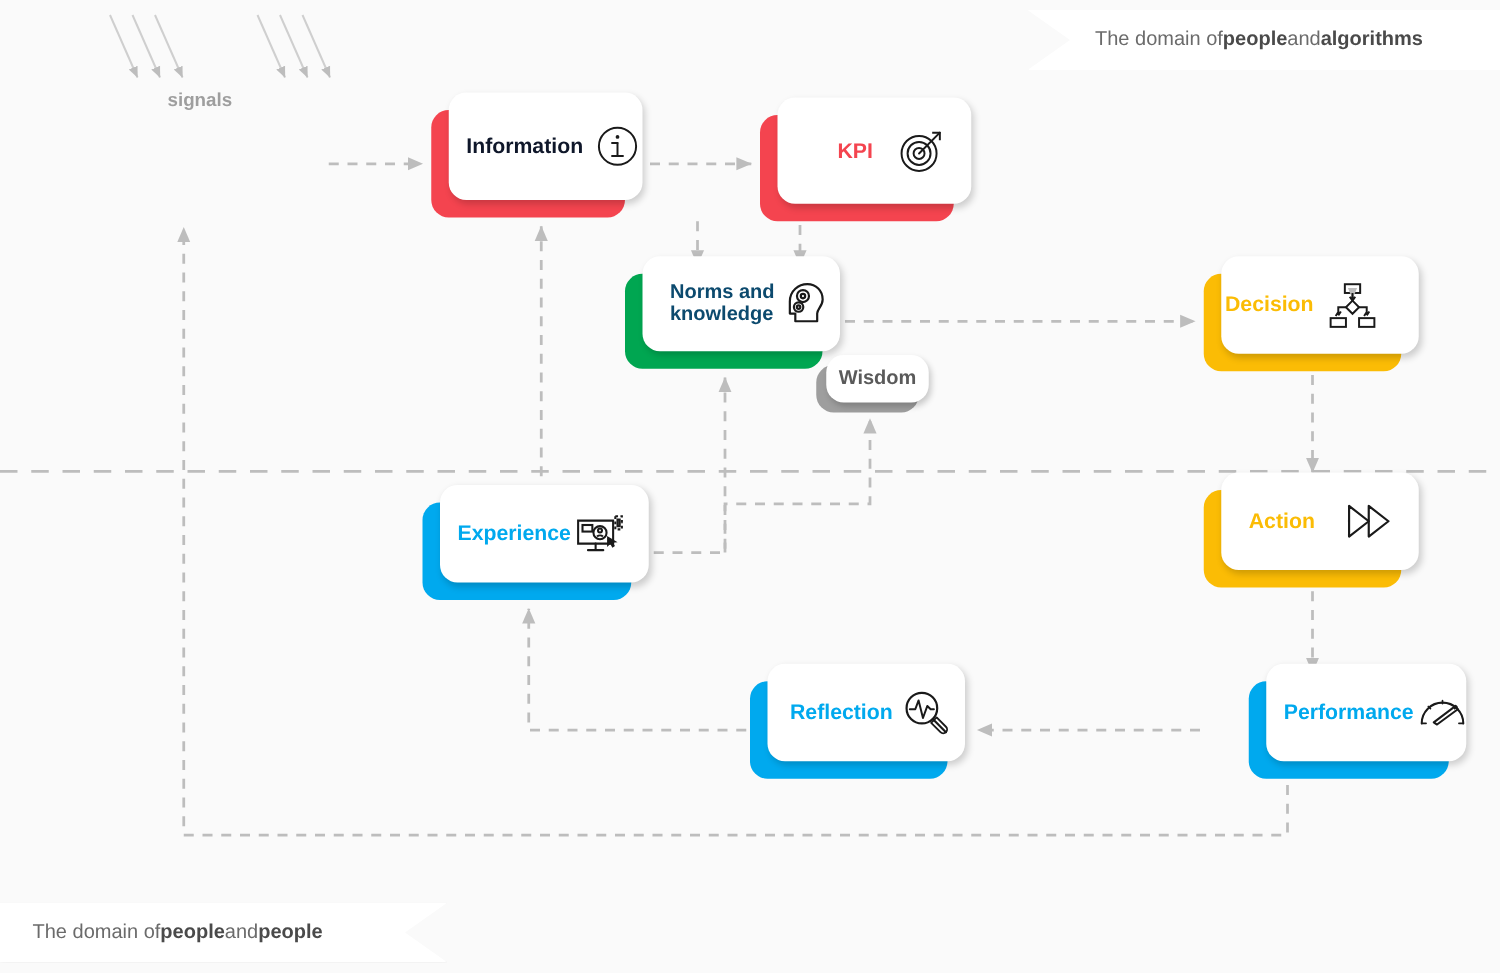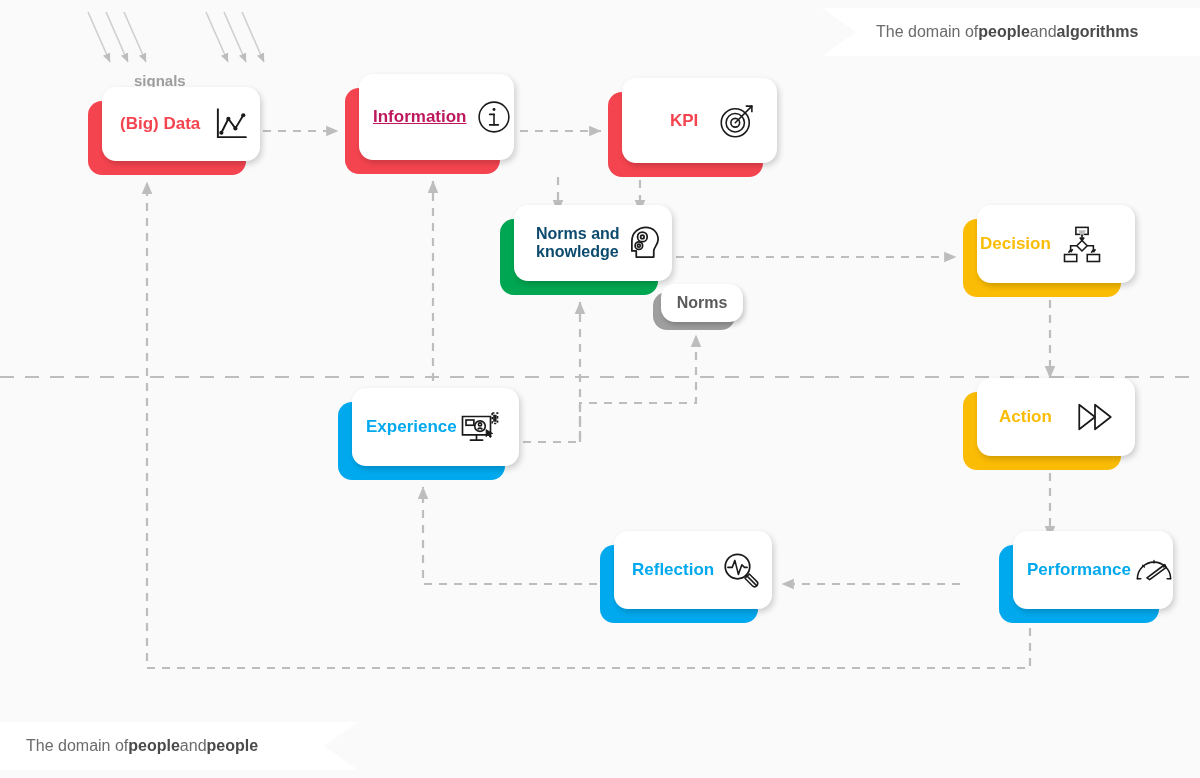--- a/index.html
+++ b/index.html
@@ -110,39 +110,25 @@
       <path d="M580,442 L580,302" marker-end="url(#ah)"></path>
 
       <path d="M433,396 L433,181" marker-end="url(#ah)"></path>
 
       <path d="M1030,628 L1030,668 L147,668 L147,182" marker-end="url(#ah)"></path>
     </g>
   </svg>
 
   <div id="signals-label">signals</div>
 
-  <div class="node" style="left:88px;top:101px;width:158px;height:74px;">
-    <div class="shadowbar" style="background:#f4444f;"></div>
-    <div class="card">
-      <span class="label" style="color:#f4444f;">(Big) Data</span>
-      <svg class="ico" viewBox="0 0 48 48" fill="none" stroke="#1a1a1a" stroke-width="2.2">
-        <path d="M9,7 L9,39 L41,39" stroke-linecap="round"></path>
-        <polyline points="13,34 21,18 29,29 38,14" stroke-linejoin="round"></polyline>
-        <circle cx="13" cy="34" r="2.4" fill="#1a1a1a" stroke="none"></circle>
-        <circle cx="21" cy="18" r="2.4" fill="#1a1a1a" stroke="none"></circle>
-        <circle cx="29" cy="29" r="2.4" fill="#1a1a1a" stroke="none"></circle>
-        <circle cx="38" cy="14" r="2.4" fill="#1a1a1a" stroke="none"></circle>
-      </svg>
-    </div>
-  </div>
 
   <div class="node" style="left:345px;top:88px;width:155px;height:86px;">
     <div class="shadowbar" style="background:#f4444f;"></div>
     <div class="card" style="padding-left:14px;gap:6px;">
-      <span class="label" style="color:#be185d;text-decoration:underline;">Information</span>
+      <span class="label" style="color:#0f172a;">Information</span>
       <svg class="ico" viewBox="0 0 48 48" fill="none" stroke="#1a1a1a" stroke-width="1.8">
         <circle cx="24" cy="24" r="17"></circle>
         <circle cx="24" cy="15.5" r="1.7" fill="#1a1a1a" stroke="none"></circle>
         <path d="M24,21 L24,33" stroke-linecap="round"></path>
         <path d="M19,21 L24,21 M19,33 L29,33" stroke-linecap="round"></path>
       </svg>
     </div>
   </div>
 
   <div class="node" style="left:608px;top:92px;width:155px;height:85px;">
@@ -170,21 +156,21 @@
         <circle cx="21" cy="17" r="2"></circle>
         <circle cx="17" cy="27" r="4.3"></circle>
         <circle cx="17" cy="27" r="1.6"></circle>
       </svg>
     </div>
   </div>
 
   <div class="node wisdom" style="left:653px;top:292px;width:82px;height:38px;">
     <div class="shadowbar"></div>
     <div class="card">
-      <span class="label">Norms</span>
+      <span class="label">Wisdom</span>
     </div>
   </div>
 
   <div class="node" style="left:963px;top:219px;width:158px;height:78px;">
     <div class="shadowbar" style="background:#fbbc05;"></div>
     <div class="card" style="padding-left:3px;gap:10px;">
       <span class="label" style="color:#fbbc05;">Decision</span>
       <svg class="ico" viewBox="0 0 48 48" fill="none" stroke="#1a1a1a" stroke-width="1.8">
         <rect x="17" y="5" width="14" height="8"></rect>
         <path d="M24,13 L24,18" marker-end="url(#ah)"></path>

